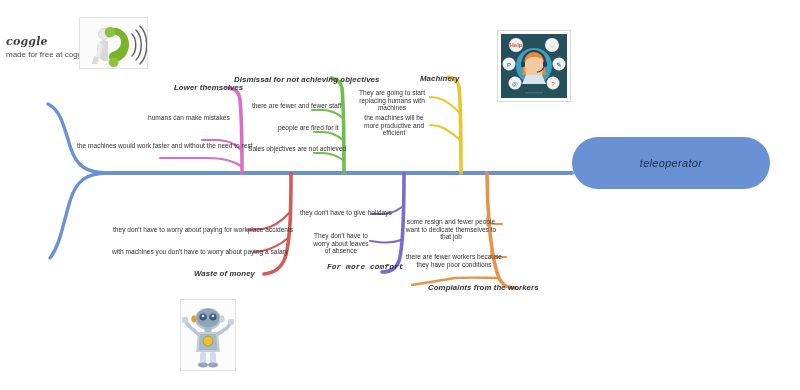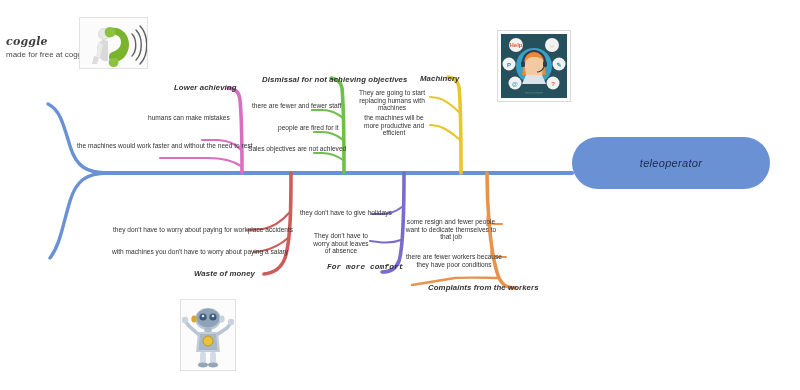--- a/index.html
+++ b/index.html
@@ -185,25 +185,25 @@
         <ellipse cx="22" cy="65" rx="5" ry="2.4" fill="#94a5b8"></ellipse>
         <ellipse cx="32" cy="65" rx="5" ry="2.4" fill="#94a5b8"></ellipse>
       </g>
     </svg>
   </div>
 
   <div class="central">
     <span>teleoperator</span>
   </div>
 
-  <div class="lbl main-lbl" style="left:174px;top:83px;">Lower achieving</div>
+  <div class="lbl main-lbl" style="left:174px;top:83px;">Lower themselves</div>
   <div class="lbl sub-lbl" style="left:148px;top:114px;">humans can make mistakes</div>
   <div class="lbl sub-lbl" style="left:77px;top:142px;">the machines would work faster and without the need to rest</div>
 
-  <div class="lbl main-lbl" style="left:234px;top:75px;margin-left:28px;">Dismissal for not achieving objectives</div>
+  <div class="lbl main-lbl" style="left:234px;top:75px;">Dismissal for not achieving objectives</div>
   <div class="lbl sub-lbl" style="left:252px;top:102px;">there are fewer and fewer staff</div>
   <div class="lbl sub-lbl" style="left:278px;top:124px;">people are fired for it</div>
   <div class="lbl sub-lbl" style="left:248px;top:145px;">Sales objectives are not achieved</div>
 
   <div class="lbl main-lbl" style="left:420px;top:74px;text-align:center;">Machinery</div>
   <div class="lbl sub-lbl c" style="left:355px;top:89px;width:74px;">They are going to start replacing humans with machines</div>
   <div class="lbl sub-lbl c" style="left:358px;top:114px;width:72px;">the machines will be more productive and efficient</div>
 
   <div class="lbl main-lbl" style="left:194px;top:269px;">Waste of money</div>
   <div class="lbl sub-lbl" style="left:113px;top:226px;">they don't have to worry about paying for workplace accidents</div>

